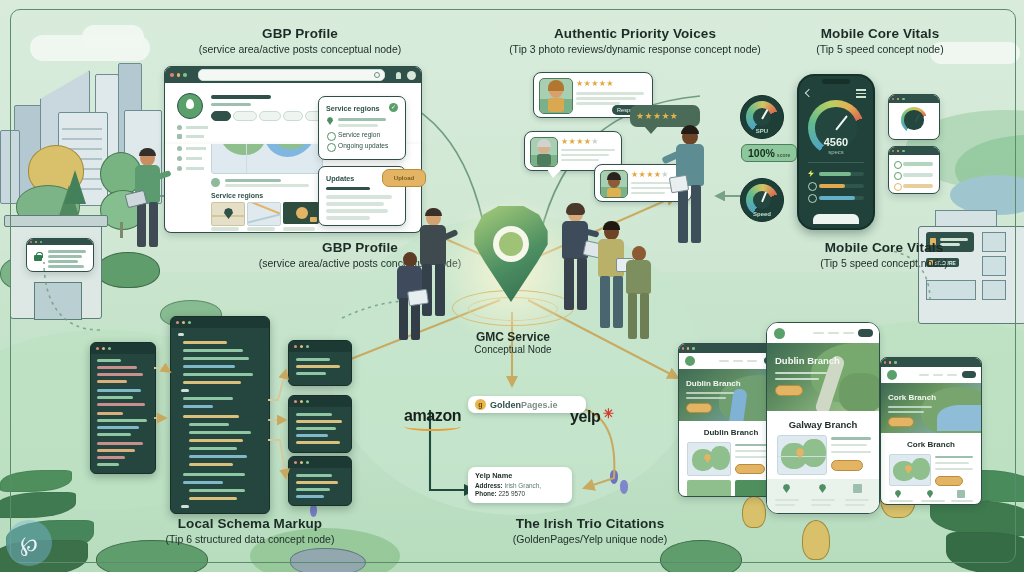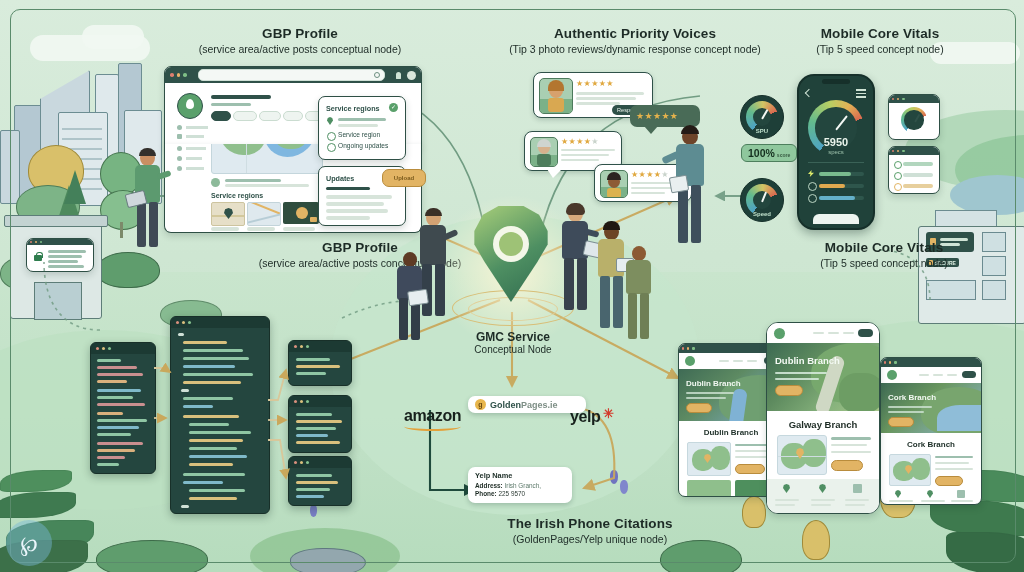--- a/index.html
+++ b/index.html
@@ -450,21 +450,21 @@
   <div class="phone" style="left:797px;top:74px;width:74px;height:152px;">
     <div class="notch"></div>
     <div style="position:absolute;left:7px;top:14px;width:5px;height:5px;border-left:1.6px solid #cfe3d5;border-bottom:1.6px solid #cfe3d5;transform:rotate(45deg);"></div>
     <div style="position:absolute;right:7px;top:13px;width:10px;height:8px;">
       <div style="height:1.6px;background:#cfe3d5;margin-bottom:2px;"></div>
       <div style="height:1.6px;background:#cfe3d5;margin-bottom:2px;"></div>
       <div style="height:1.6px;background:#cfe3d5;"></div>
     </div>
     <div class="gauge" style="left:9px;top:24px;width:56px;height:56px;"></div>
     <div class="needle" style="left:36px;top:36px;width:2px;height:18px;transform:rotate(38deg);"></div>
-    <div class="abs" style="left:0;right:0;top:60px;text-align:center;font-size:11px;font-weight:bold;color:#eaf4ec;">5950</div>
+    <div class="abs" style="left:0;right:0;top:60px;text-align:center;font-size:11px;font-weight:bold;color:#eaf4ec;">4560</div>
     <div class="abs" style="left:0;right:0;top:73px;text-align:center;font-size:6px;color:#9dc2ac;">specs</div>
     <div style="position:absolute;left:9px;top:86px;width:56px;height:1px;background:#3a6257;"></div>
     <div class="abs" style="left:9px;top:94px;width:56px;height:7px;">
       <div style="position:absolute;left:0;top:0;width:6px;height:7px;background:#dbe86a;clip-path:polygon(60% 0,0 58%,40% 58%,30% 100%,100% 40%,55% 40%);"></div>
       <div style="position:absolute;left:11px;top:1.5px;width:45px;height:4.5px;border-radius:3px;background:#2e564c;"></div>
       <div style="position:absolute;left:11px;top:1.5px;width:32px;height:4.5px;border-radius:3px;background:#79bb8e;"></div>
     </div>
     <div class="abs" style="left:9px;top:106px;width:56px;height:7px;">
       <div style="position:absolute;left:0;top:0;width:7px;height:7px;border-radius:50%;border:1.3px solid #bcd6c4;"></div>
       <div style="position:absolute;left:11px;top:1.5px;width:45px;height:4.5px;border-radius:3px;background:#2e564c;"></div>
@@ -822,22 +822,26 @@
       <div style="position:absolute;left:86px;top:5px;width:9px;height:9px;background:#9dbfae;border-radius:1px;"></div>
       <div class="bar" style="position:absolute;left:8px;top:20px;width:24px;height:1.8px;"></div>
       <div class="bar" style="position:absolute;left:8px;top:25px;width:20px;height:1.8px;"></div>
       <div class="bar" style="position:absolute;left:44px;top:20px;width:24px;height:1.8px;"></div>
       <div class="bar" style="position:absolute;left:44px;top:25px;width:20px;height:1.8px;"></div>
       <div class="bar" style="position:absolute;left:78px;top:20px;width:24px;height:1.8px;"></div>
       <div class="bar" style="position:absolute;left:78px;top:25px;width:20px;height:1.8px;"></div>
     </div>
   </div>
 
+  <div class="lbl" style="left:40px;top:516px;width:420px;">
+    <span class="t">Local Schema Markup</span>
+    <span class="s">(Tip 6 structured data concept node)</span>
+  </div>
   <div class="lbl" style="left:390px;top:516px;width:400px;">
-    <span class="t">The Irish Phone Citations</span>
+    <span class="t">The Irish Trio Citations</span>
     <span class="s">(GoldenPages/Yelp unique node)</span>
   </div>
 
   <div class="frame"></div>
   <div class="wm">
     <span>℘</span>
   </div>
 </div>
 
 </body></html>

